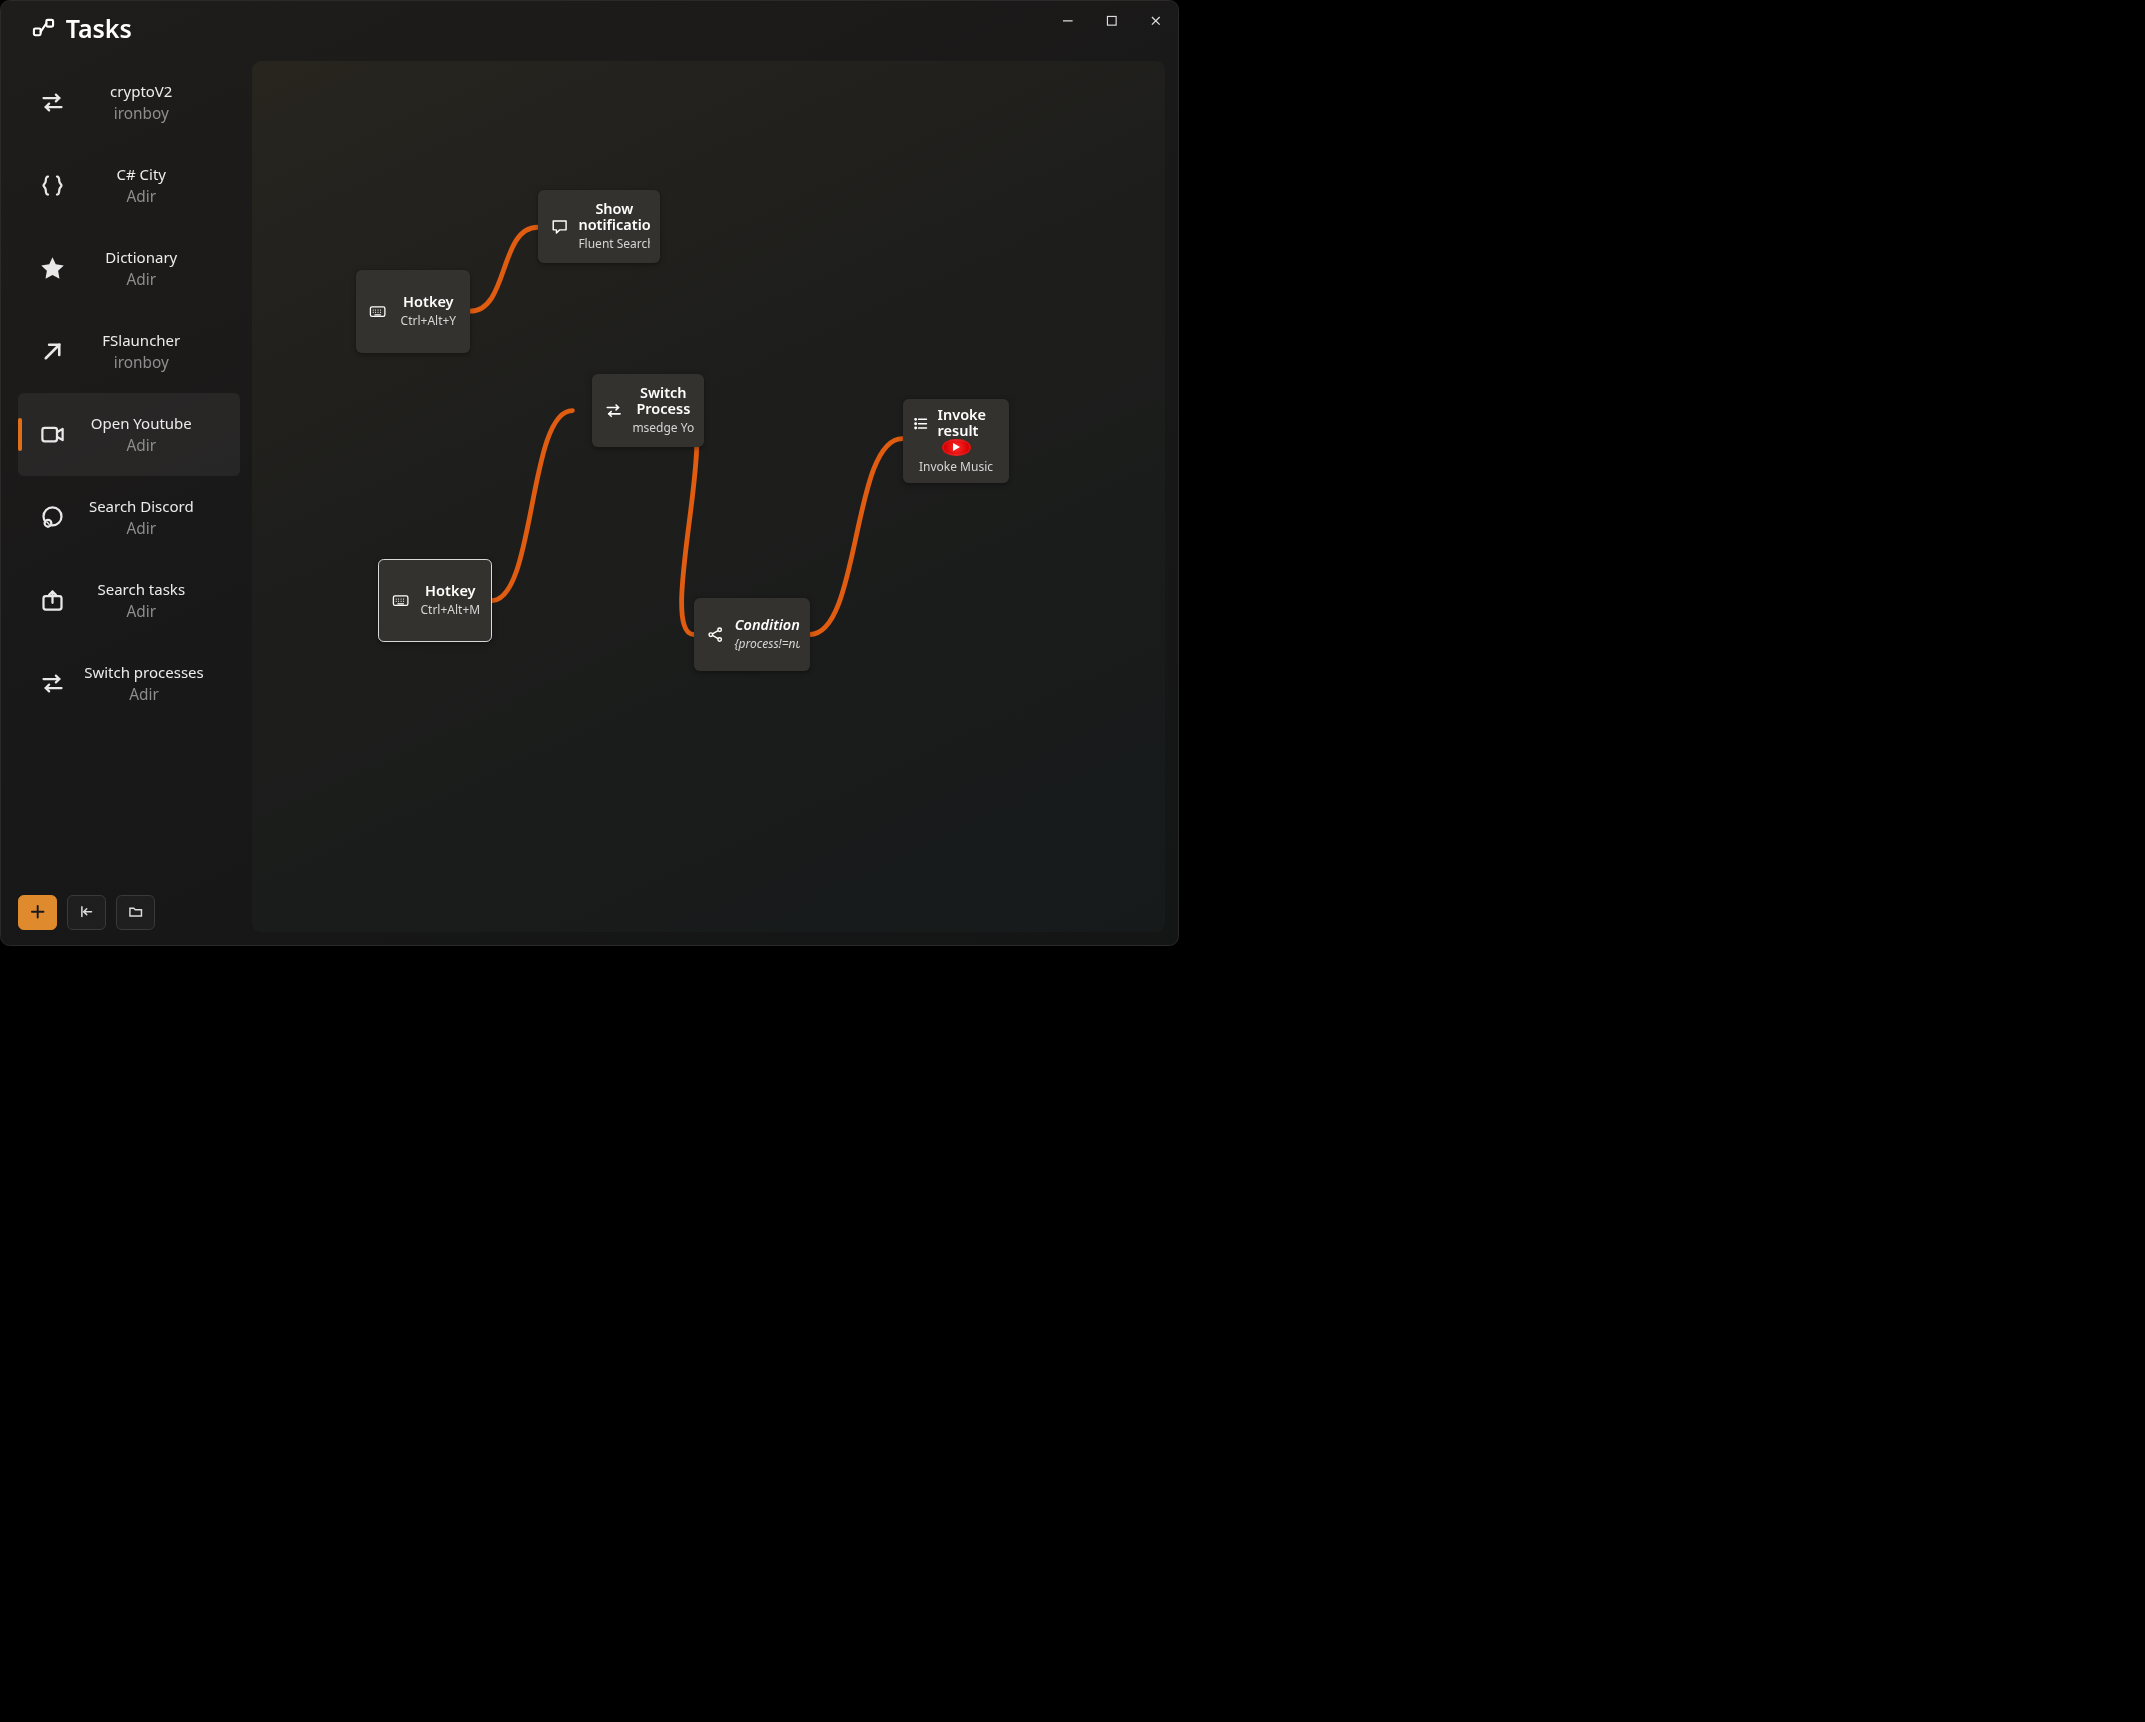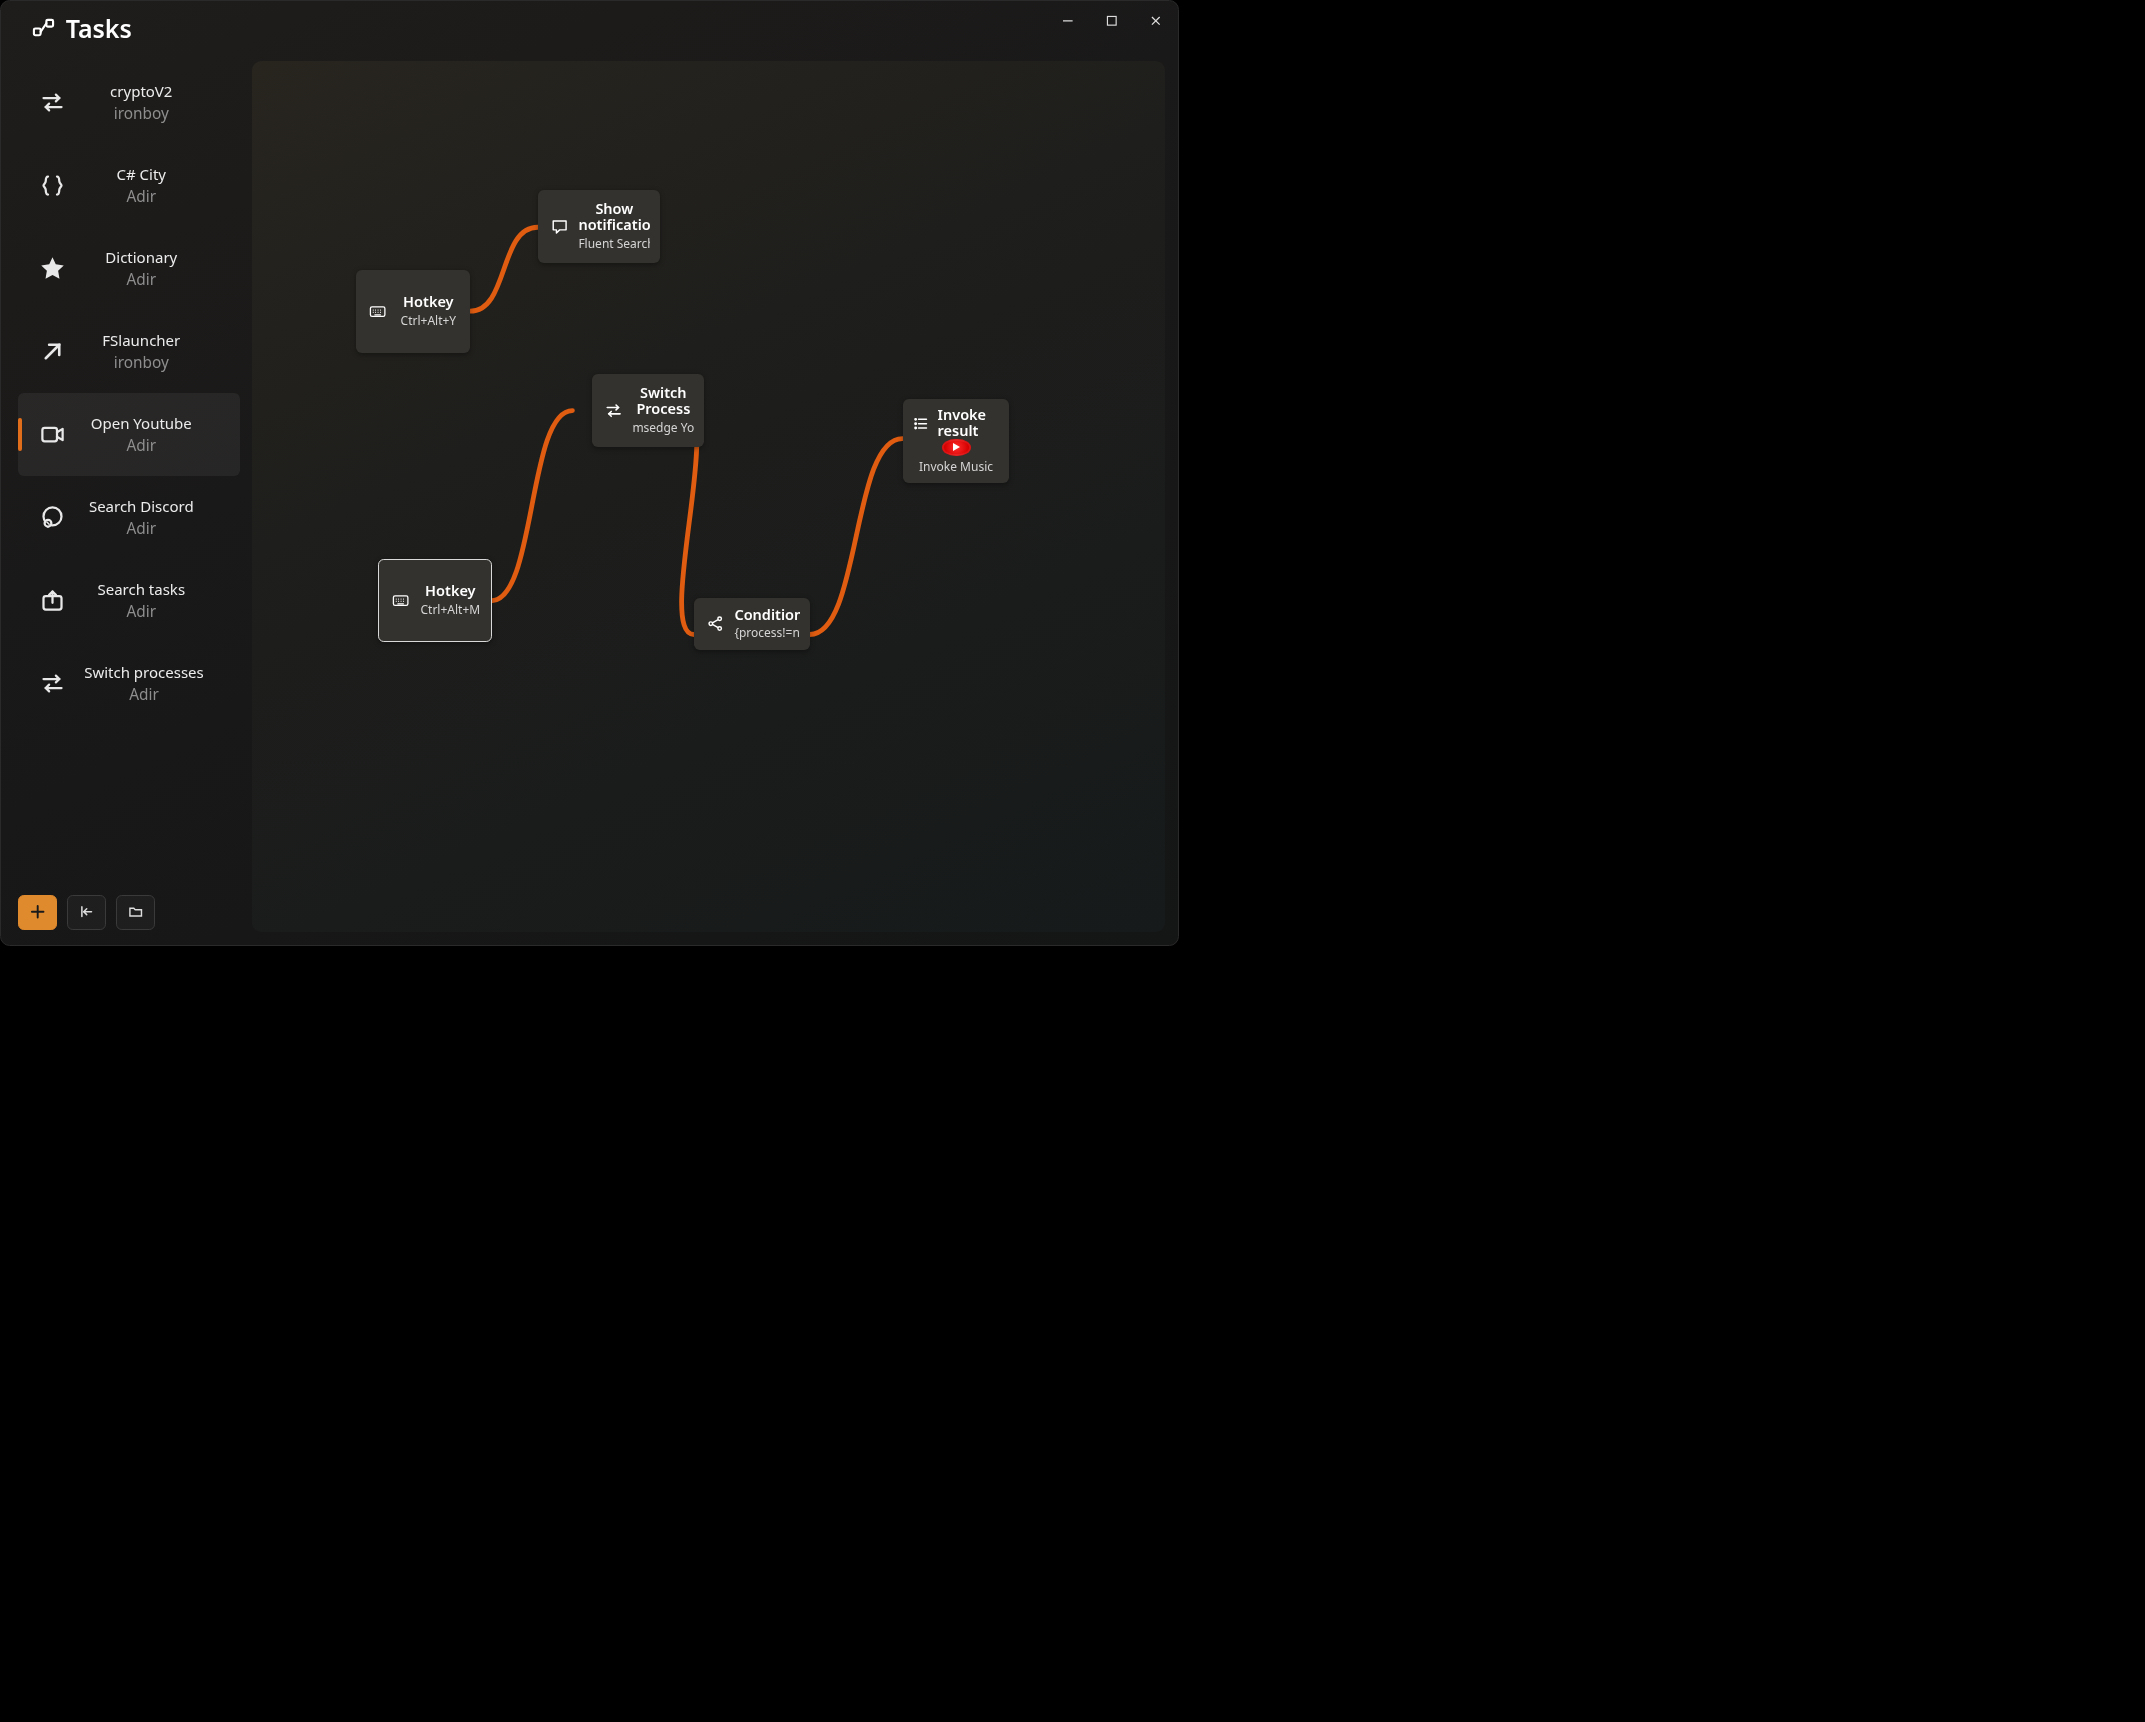--- a/index.html
+++ b/index.html
@@ -401,21 +401,21 @@
             <path d="M20 16 H6"></path>
             <path d="M9 13 L6 16 L9 19"></path>
           </svg>
         </span>
         <div class="n-body">
           <div class="n-title">Switch
 Process</div>
           <div class="n-sub">msedge YouTube</div>
         </div>
       </div>
-      <div class="node" style="left: 442px; top: 537px; width: 116px; height: 52px;">
+      <div class="node" style="left: 442px; top: 537px; width: 116px; height: 73px; font-style: italic;">
         <span class="n-icon">
           <svg viewBox="0 0 24 24" fill="none" stroke="currentColor" stroke-width="1.8" width="19.3" height="19.3" style="color: rgb(255, 255, 255);">
             <circle cx="6" cy="12" r="2.2"></circle>
             <circle cx="17" cy="6" r="2.2"></circle>
             <circle cx="17" cy="18" r="2.2"></circle>
             <path d="M8 11 L15 7 M8 13 L15 17"></path>
           </svg>
         </span>
         <div class="n-body">
           <div class="n-title">Condition</div>

